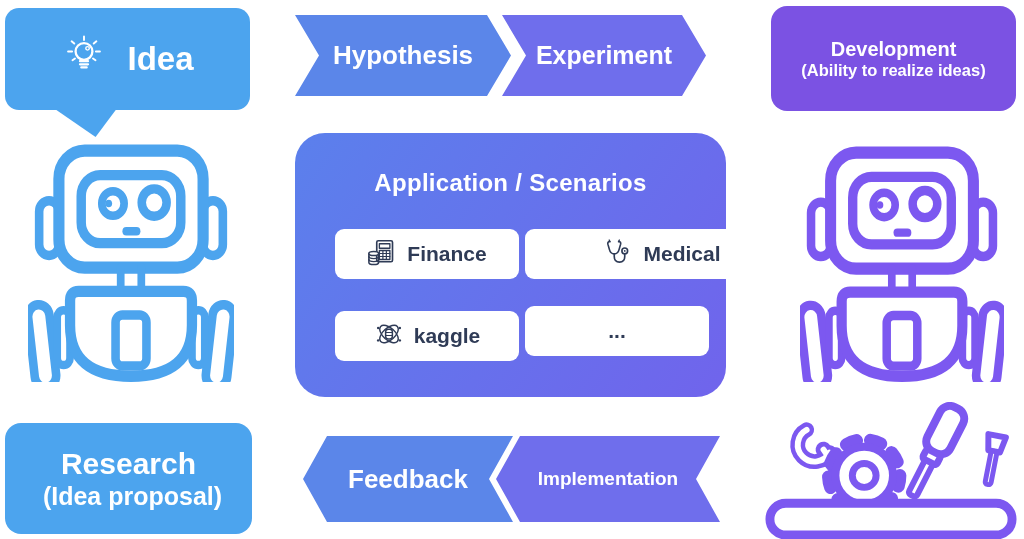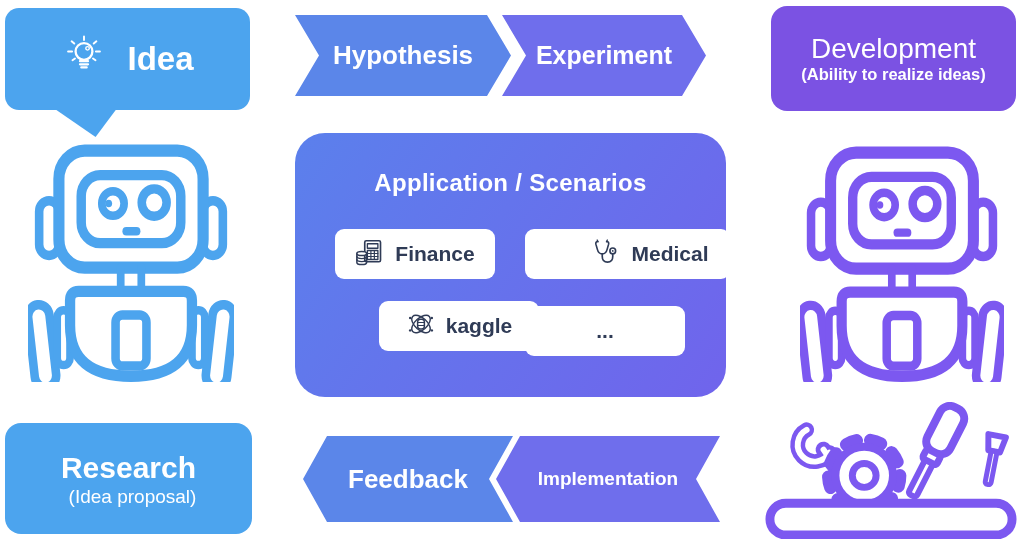--- a/index.html
+++ b/index.html
@@ -20,36 +20,36 @@
   .flow{display:flex;align-items:center;justify-content:center;color:#fff;font-weight:700;}
   .hypothesis{left:295px;top:15px;width:216px;height:81px;background:var(--flow-blue,#5B86E9);font-size:26px;}
   .experiment{left:502px;top:15px;width:204px;height:81px;background:var(--flow-purple,#6F6EEC);font-size:25px;}
   .feedback{left:303px;top:436px;width:210px;height:86px;background:var(--flow-blue,#5B86E9);font-size:26px;}
   .implementation{left:496px;top:436px;width:224px;height:86px;background:var(--flow-purple,#6F6EEC);
     font-size:19px;line-height:1.3;flex-direction:column;align-items:center;}
 
   
   .dev-box{left:771px;top:6px;width:245px;height:105px;background:var(--dev-purple,#7B52E3);
     border-radius:16px;display:flex;flex-direction:column;align-items:center;justify-content:center;color:#fff;}
-  .dev-title{font-size:28px;font-weight:400;line-height:1.15;}
+  .dev-title{font-size:20px;font-weight:700;line-height:1.15;}
   .dev-sub{font-size:16.5px;font-weight:600;}
   .research-box{left:5px;top:423px;width:247px;height:111px;background:var(--sky-blue,#4CA4EE);
     border-radius:16px;display:flex;flex-direction:column;align-items:center;justify-content:center;color:#fff;}
   .research-title{font-size:30px;font-weight:700;line-height:1.2;}
-  .research-sub{font-size:19px;font-weight:400;margin-left:8px;}
+  .research-sub{font-size:25px;font-weight:700;margin-left:8px;}
 
   
   .panel{left:295px;top:133px;width:431px;height:264px;border-radius:30px;
     background:linear-gradient(125deg,var(--panel-blue,#5B80EC),var(--panel-purple,#7064EC));}
   .panel-title{position:absolute;top:36px;left:0;right:0;text-align:center;color:#fff;
     font-size:24px;font-weight:700;letter-spacing:.3px;}
-  .pill{position:absolute;width:160px;height:50px;background:#fff;border-radius:9px;
+  .pill{position:absolute;width:184px;height:50px;background:#fff;border-radius:9px;
     display:flex;align-items:center;justify-content:center;gap:10px;
     color:var(--dark-text,#2F3B56);font-size:21px;font-weight:700;text-align:right;}
-  .p1{left:40px;top:96px;} .p2{left:230px;top:96px;padding-left:45px;} .p3{left:40px;top:168px;margin-left:44px;} .p4{left:230px;top:173px;}
+  .p1{left:40px;top:96px;} .p2{left:230px;top:96px;padding-left:45px;} .p3{left:40px;top:178px;} .p4{left:230px;top:173px;}
   .pill svg{flex:none;}
 
   
   .robot-blue{left:28px;top:144px;color:var(--sky-blue,#4CA4EE);}
   .robot-purple{left:800px;top:146px;color:var(--icon-purple,#7C58F0);}
   .tools{left:762px;top:402px;color:var(--icon-purple,#7C58F0);}
 </style>
 </head>
 <body>
 

